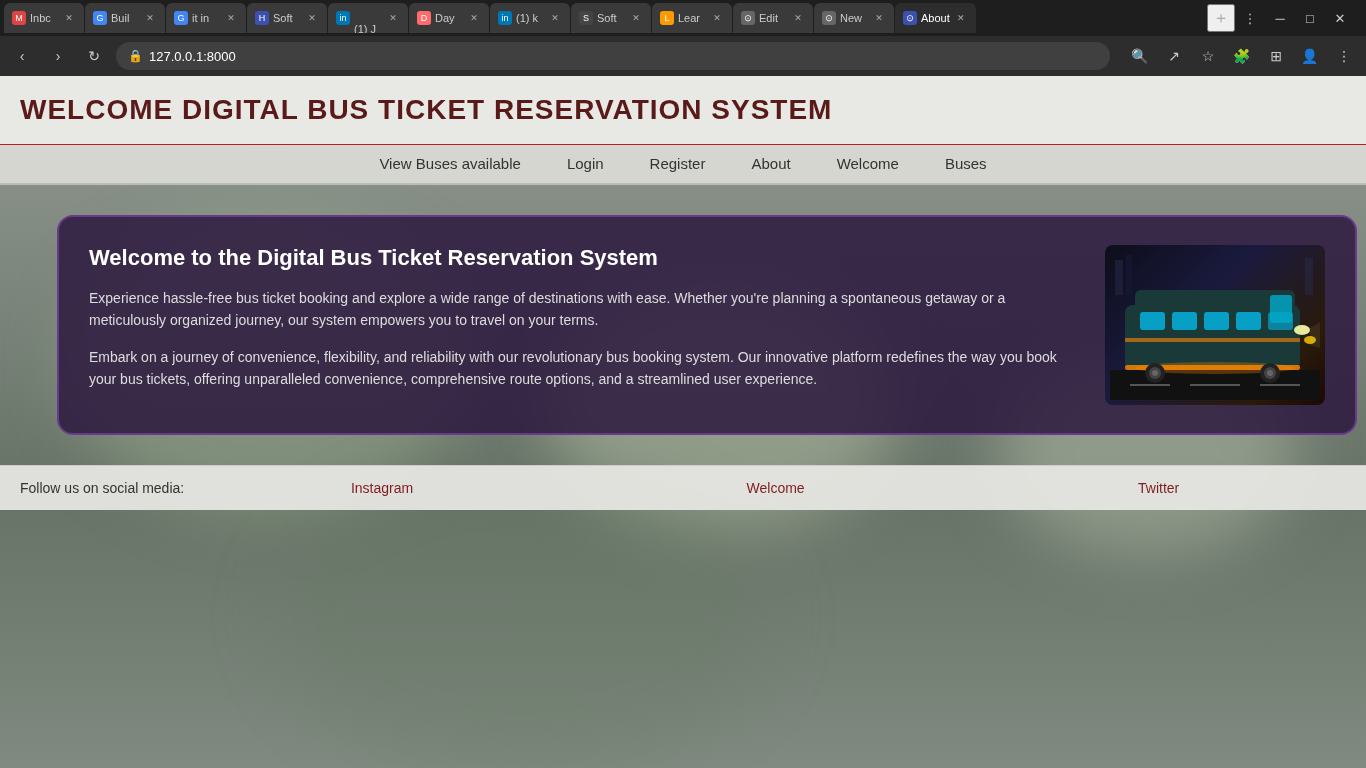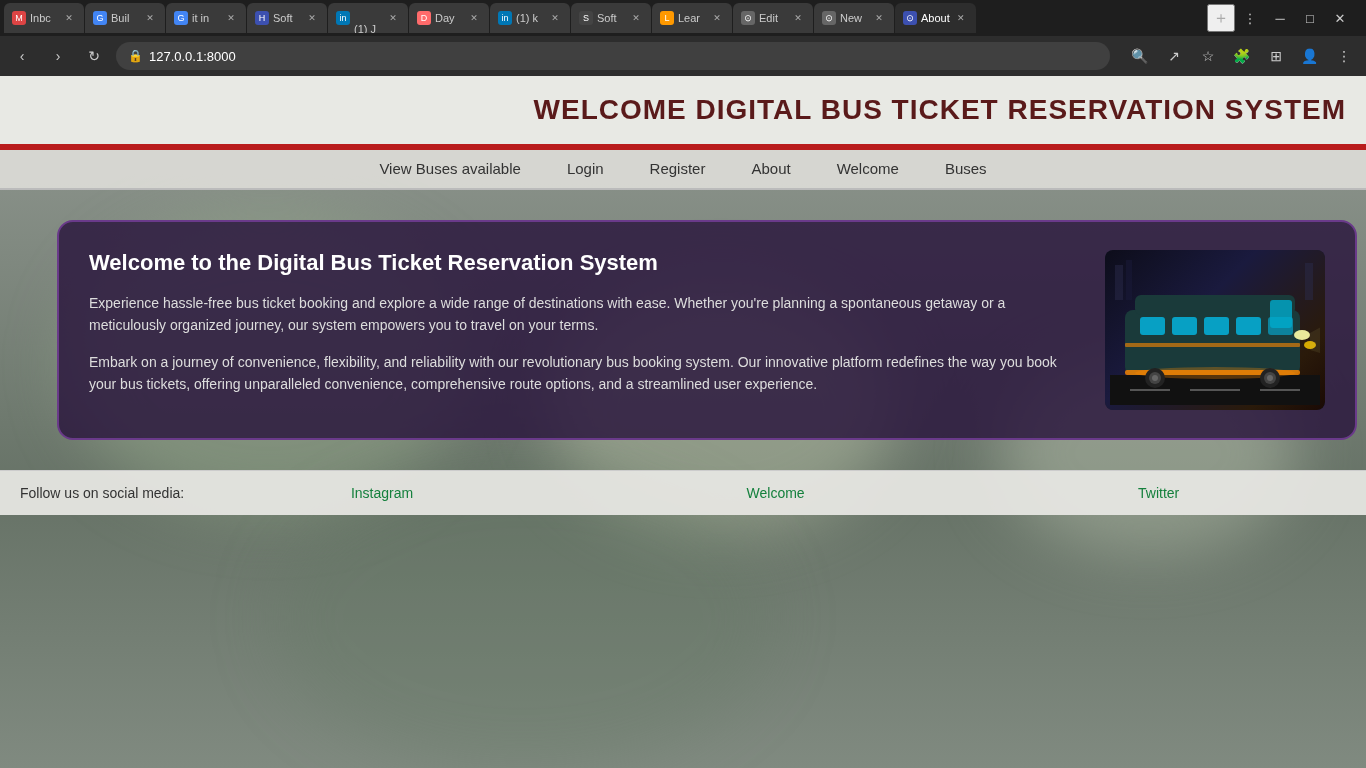--- a/index.html
+++ b/index.html
@@ -204,22 +204,22 @@
       z-index: 1;
       display: flex;
       flex-direction: column;
       min-height: 100%;
     }
 
     
     .site-header {
       background: rgba(240, 240, 235, 0.92);
       padding: 18px 20px;
-      text-align: right;
-      border-bottom: 6px solid #b91c1c;
+      text-align: left;
+      border-bottom: 1px solid #b91c1c;
     }
 
     .site-title {
       font-size: 28px;
       font-weight: bold;
       color: #5a1a1a;
       letter-spacing: 1px;
       text-transform: uppercase;
     }
 
@@ -329,21 +329,21 @@
     }
 
     .footer-social-links {
       display: flex;
       flex: 1;
       justify-content: space-around;
       align-items: center;
     }
 
     .social-link {
-      color: #15803d;
+      color: #7f1d1d;
       text-decoration: none;
       font-size: 14px;
       cursor: pointer;
     }
   </style>
 </head>
 <body>
 
 <div class="browser-chrome">
 

